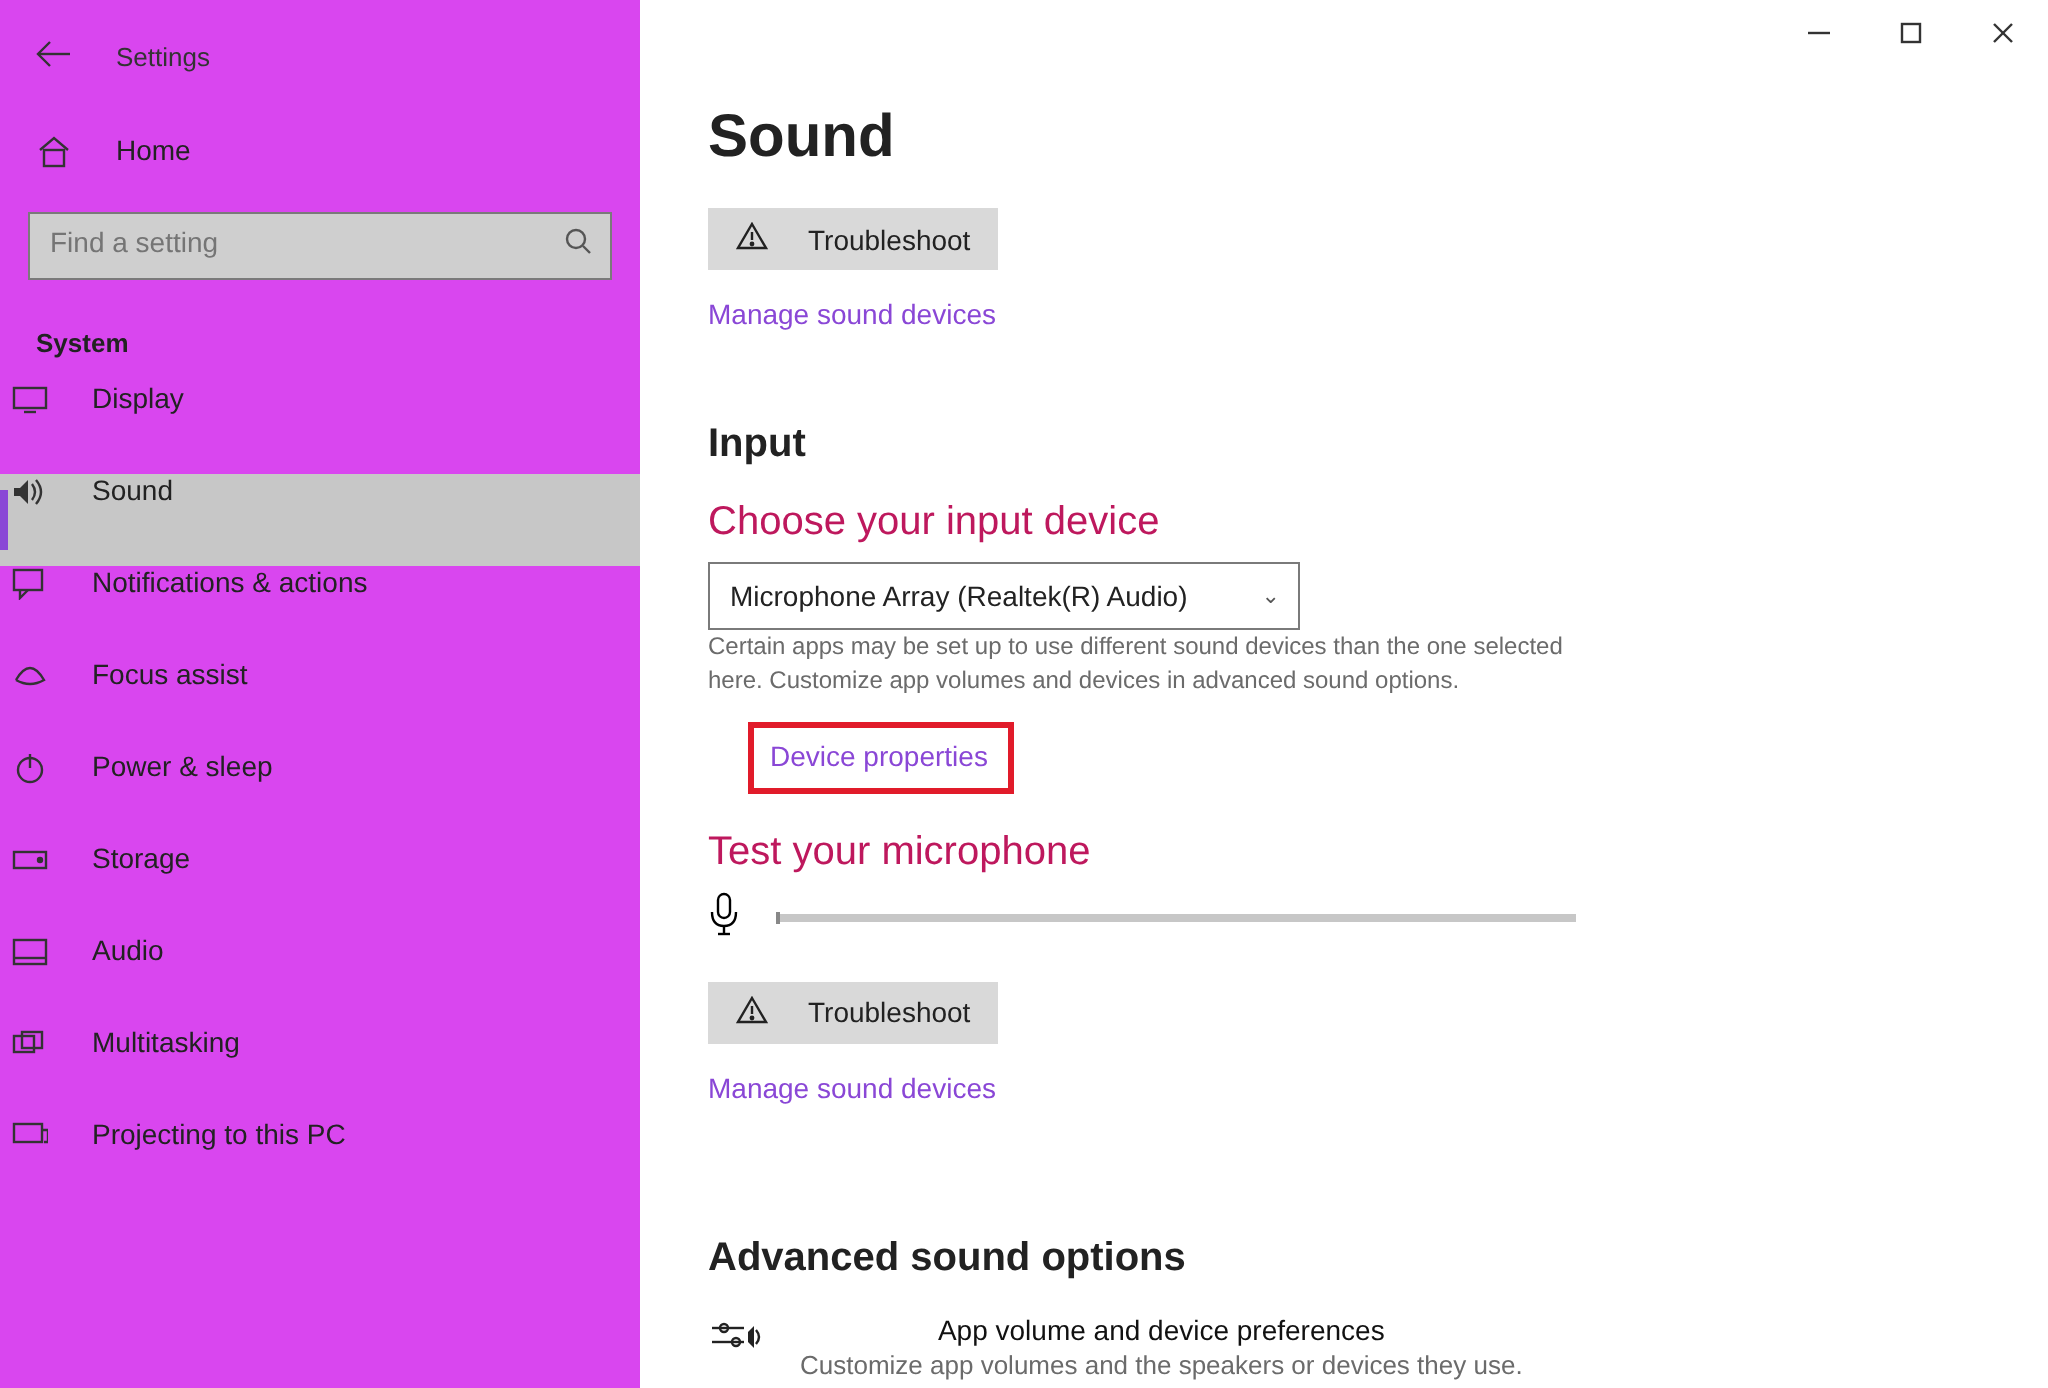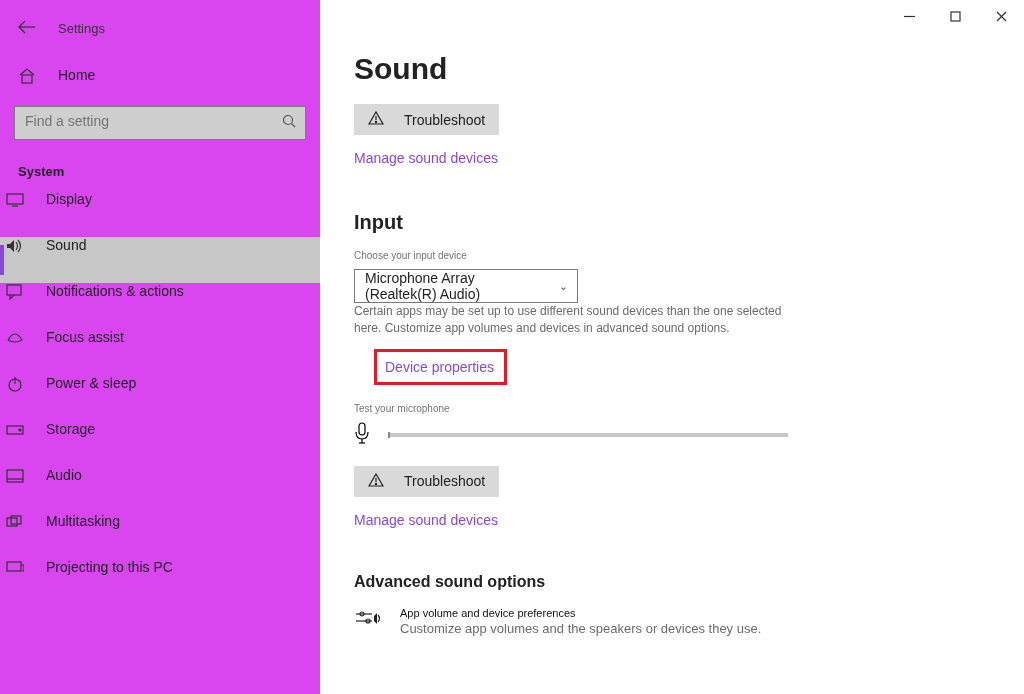--- a/index.html
+++ b/index.html
@@ -23,34 +23,34 @@
 .nav-item { display: flex; align-items: flex-start; height: 46px; padding-left: 6px; gap: 22px; position: relative; }
 .nav-item.active { background: #c7c7c7; }
 .nav-item.active::before { content: ""; position: absolute; left: 0; top: 8px; bottom: 8px; width: 4px; background: #8a47d6; }
 .nav-item .icon { width: 18px; height: 18px; display: flex; align-items: center; justify-content: center; color: #333; }
 .nav-item .label { font-size: 14px; color: #222; }
 .main { flex: 1; padding: 52px 0 0 34px; overflow: hidden; }
 .main h1 { font-size: 30px; font-weight: 600; color: #222; margin-bottom: 18px; }
 .tshoot { display: inline-flex; align-items: center; gap: 20px; background: #d9d9d9; border: none; padding: 7px 14px; font-size: 14px; color: #222; margin-bottom: 14px; }
 .link { color: #8a47d6; font-size: 14px; display: inline-block; }
 .main h2 { font-size: 20px; font-weight: 600; color: #222; margin-top: 44px; margin-bottom: 16px; }
-.main h2.small { font-size: 16px; font-weight: 600; margin-top: 44px; }
-.sub { font-size: 10px; color: #737373; margin-bottom: 8px; }
-.select-wrap { position: relative; width: 224px; }
+.main h2.small { font-size: 20px; font-weight: 600; margin-top: 64px; }
+.sub { font-size: 20px; color: #be185d; margin-bottom: 8px; }
+.select-wrap { position: relative; width: 296px; }
 .select { width: 100%; height: 34px; border: 1px solid #7a7a7a; background: #fff; padding: 0 34px 0 10px; font-size: 14px; color: #222; display: flex; align-items: center; }
 .chev { position: absolute; right: 10px; top: 50%; transform: translateY(-50%); font-size: 11px; color: #555; }
 .desc { font-size: 12px; color: #6b6b6b; max-width: 450px; line-height: 1.4; }
 .highlight { display: inline-block; border: 3px solid #e11b2a; padding: 6px 10px 6px 8px; margin-top: 12px; margin-left: 20px; }
 .mic-row { display: flex; align-items: center; gap: 14px; margin-top: 6px; }
 .mic-bar { height: 4px; background: #c7c7c7; width: 400px; position: relative; }
 .mic-bar::after { content: ""; position: absolute; left: 0; top: -1px; bottom: -1px; width: 2px; background: #888; }
 .mic-icon { width: 20px; }
 .adv-row { display: flex; gap: 18px; margin-top: 14px; align-items: flex-start; }
 .adv-icon { width: 28px; height: 28px; display: flex; align-items: center; justify-content: center; color: #222; }
-.adv-title { font-size: 11px; color: #111; font-weight: 400; }
+.adv-title { font-size: 14px; color: #111; font-weight: 400; text-align: center; }
 .adv-desc { font-size: 13px; color: #6b6b6b; margin-top: 2px; }
 svg { stroke: currentColor; fill: none; stroke-width: 1.2; }
 </style>
 </head>
 <body>
 
 <div class="titlebar">
   <div class="btn">
     <svg viewBox="0 0 11 11">
         <line x1="0" y1="5.5" x2="11" y2="5.5"></line>

